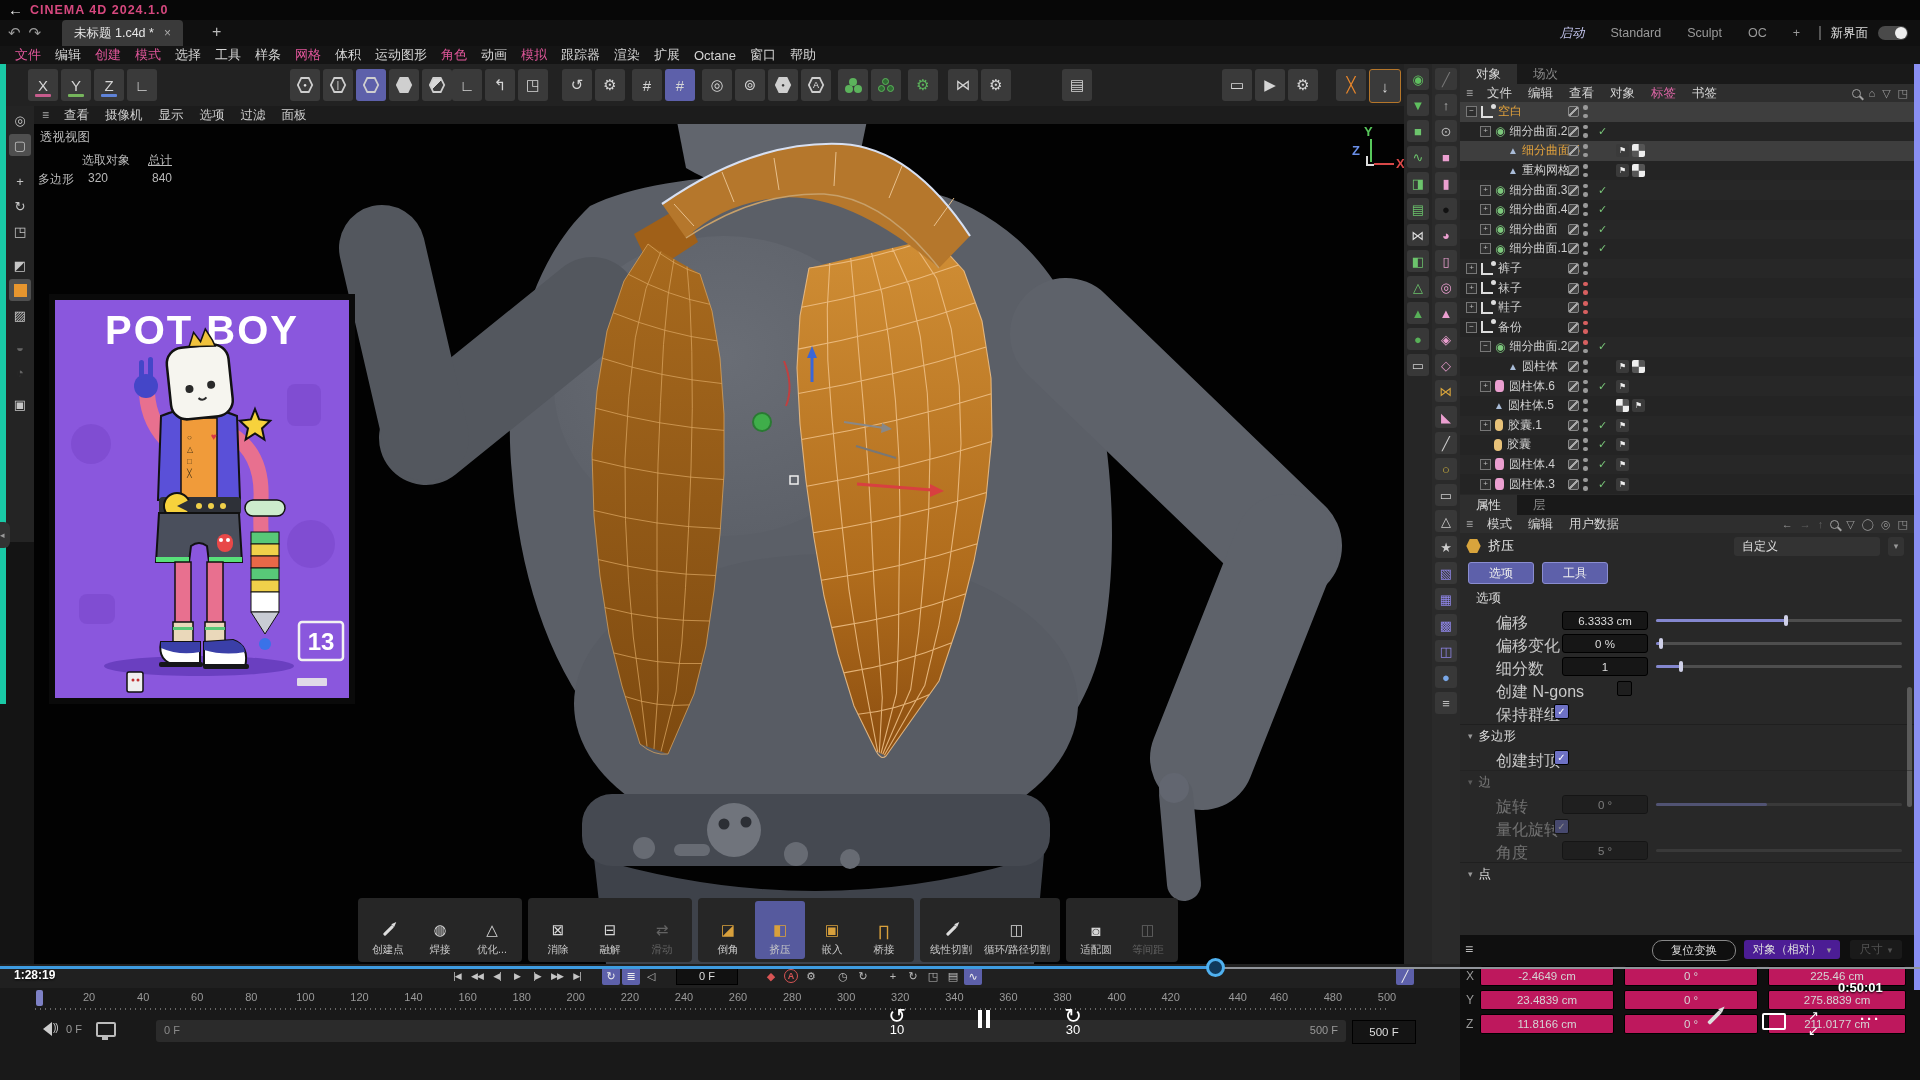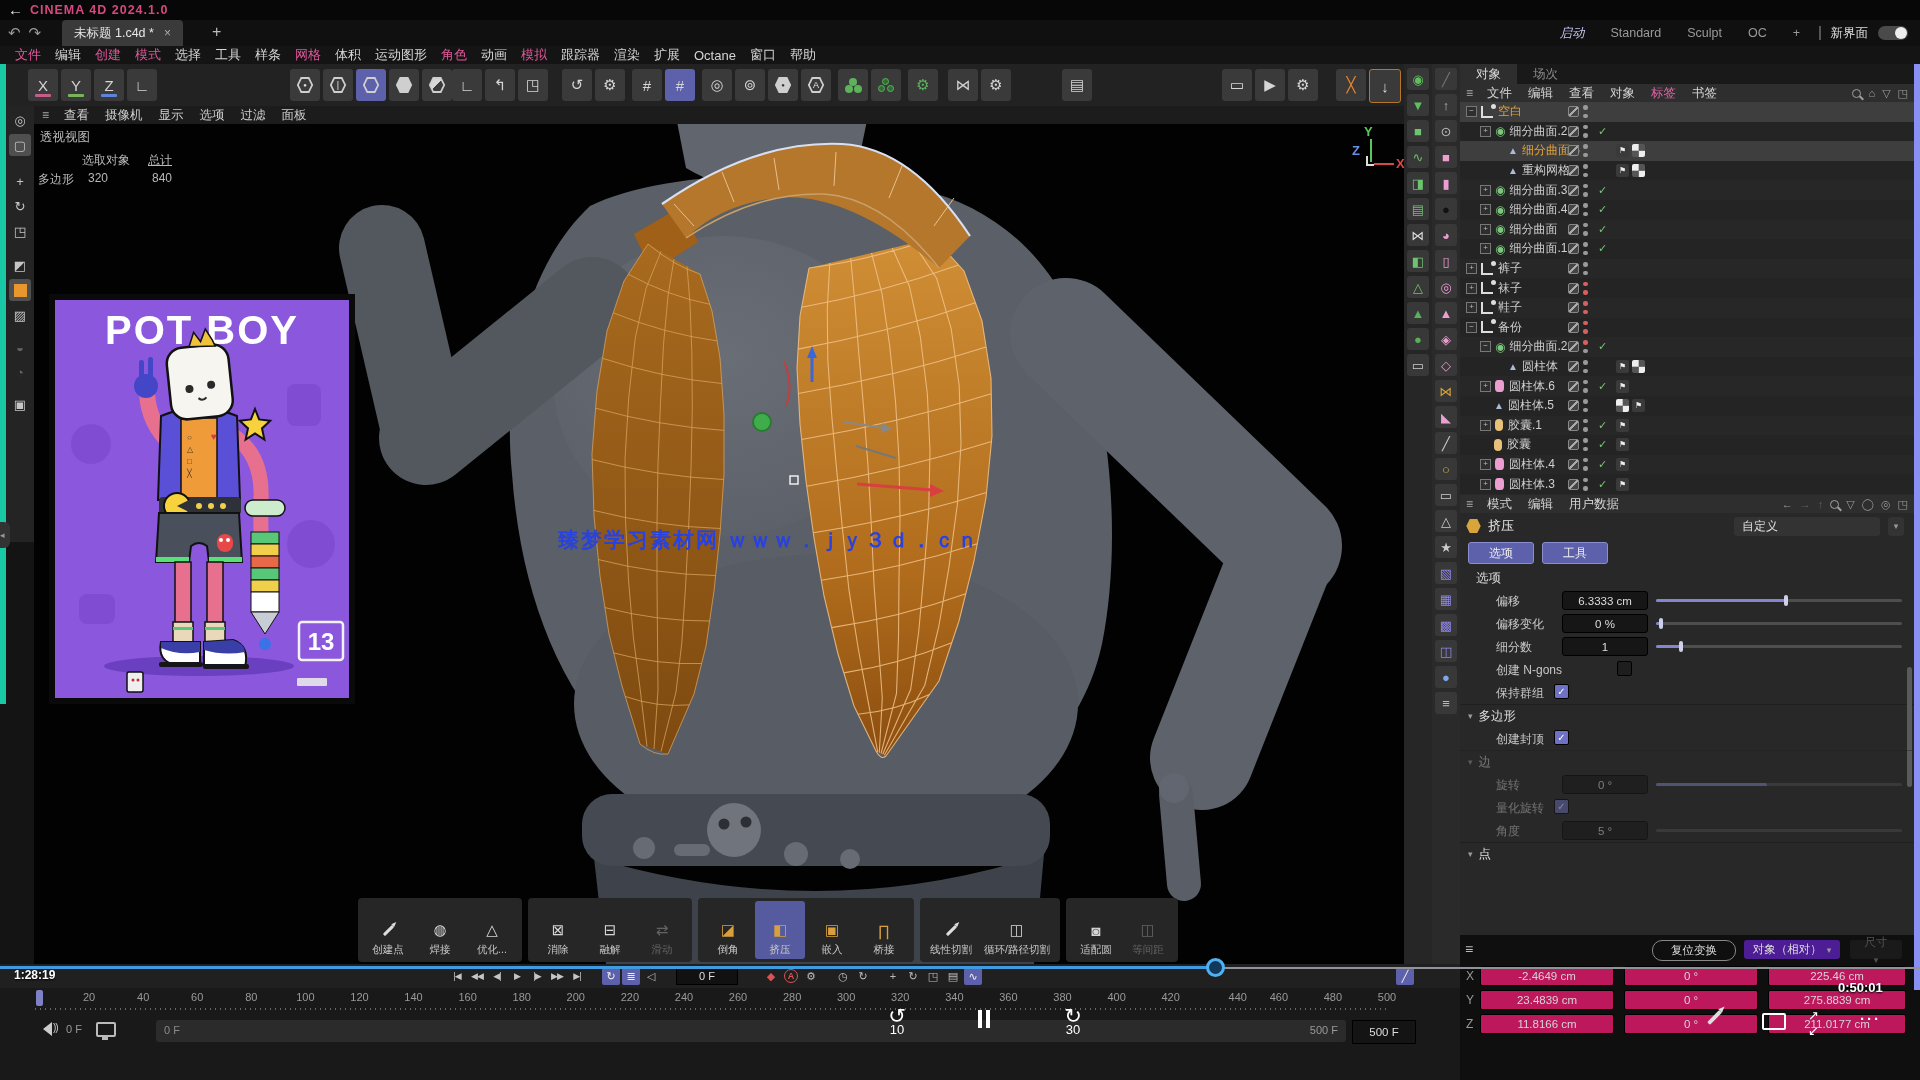--- a/index.html
+++ b/index.html
@@ -121,36 +121,36 @@
   #am-oname{color:#e8e8e8;font-size:13px;}
   #am-preset{position:absolute;right:34px;width:130px;height:19px;background:#333;border-radius:3px;display:flex;align-items:center;justify-content:space-between;padding:0 8px;color:#ddd;font-size:12px;}
   #am-preset-caret{position:absolute;right:10px;width:16px;height:19px;background:#333;border-radius:3px;color:#999;text-align:center;line-height:19px;font-size:9px;}
   #am-modes{height:28px;display:flex;align-items:center;gap:8px;padding-left:8px;background:#282828;}
   .ambtn{width:64px;height:20px;background:#5d60aa;border:1px solid #8a8dd0;border-radius:3px;color:#eee;font-size:12px;display:flex;align-items:center;justify-content:center;}
   #am-body{position:relative;background:#282828;height:345px;}
   .sec-h{height:22px;display:flex;align-items:center;padding-left:8px;gap:6px;color:#ddd;font-size:12.5px;border-top:1px solid #1f1f1f;}
   .sec-h .ar{color:#999;font-size:9px;}
   .sec-h.plain{border-top:none;padding-left:16px;}
   .arow{height:23px;position:relative;}
-  .arow .lb{position:absolute;left:36px;top:4px;font-size:12px;color:#c8c8c8;white-space:nowrap;}
+  .arow .lb{position:absolute;left:36px;top:4px;font-size:16px;color:#c8c8c8;white-space:nowrap;}
   .vbox{position:absolute;left:102px;top:2px;width:84px;height:17px;background:#161616;border:1px solid #000;border-radius:3px;
         color:#ddd;font-size:11.5px;display:flex;align-items:center;justify-content:center;}
   .sl{position:absolute;left:196px;top:10px;width:246px;height:3px;background:#4e4e4e;border-radius:2px;}
   .sl .fill{position:absolute;left:0;top:0;height:3px;background:#8487cf;border-radius:2px;}
   .sl .knob{position:absolute;top:-4px;width:4px;height:11px;background:#cfd0e8;border-radius:2px;}
   .cb{position:absolute;top:3px;width:13px;height:13px;background:#1e1e1e;border:1px solid #000;border-radius:2px;color:#fff;font-size:10px;text-align:center;line-height:13px;}
   .cb.on{background:#6e71c4;}
   .secdis{opacity:.45;}
   #am-scroll{position:absolute;right:2px;top:100px;width:5px;height:120px;background:#5a5a5a;border-radius:3px;}
   
   #coords{position:absolute;left:1460px;top:935px;width:460px;height:145px;background:#0f0f0f;}
   #coords .burger{position:absolute;left:5px;top:6px;color:#bbb;font-size:14px;}
   #co-reset{position:absolute;left:192px;top:5px;width:82px;height:19px;border:1px solid #888;border-radius:10px;color:#ddd;font-size:11.5px;display:flex;align-items:center;justify-content:center;}
   #co-mode{position:absolute;left:284px;top:5px;width:96px;height:19px;background:#4c1d95;border-radius:3px;color:#ddd;font-size:11.5px;display:flex;align-items:center;justify-content:center;gap:5px;}
-  #co-size{position:absolute;left:390px;top:5px;width:52px;height:19px;background:#242424;border-radius:3px;color:#888;font-size:11.5px;display:flex;align-items:center;justify-content:center;gap:5px;opacity:.55;flex-direction:column;}
+  #co-size{position:absolute;left:390px;top:5px;width:52px;height:19px;background:#242424;border-radius:3px;color:#888;font-size:11.5px;display:flex;align-items:center;justify-content:center;gap:5px;opacity:.55;}
   .corow{position:absolute;left:0;height:20px;width:460px;}
   .corow .ax{position:absolute;left:6px;top:3px;color:#999;font-size:12px;}
   .cobox{position:absolute;top:0;height:18px;background:#be185d;border:1px solid #000;border-radius:2px;color:#d5d5d5;font-size:11.5px;display:flex;align-items:center;justify-content:center;}
   #edge-strip{position:absolute;left:1914px;top:64px;width:6px;height:926px;background:#8a8ff2;}
   
   #model-tools{position:absolute;left:358px;top:898px;height:64px;display:flex;gap:6px;z-index:8;}
   .mtg{background:#262626;border-radius:4px;padding:3px 5px;display:flex;gap:2px;}
   .mtb{display:flex;flex-direction:column;align-items:center;justify-content:flex-end;gap:3px;padding:2px 5px;border-radius:3px;min-width:40px;}
   .mtb .mic{height:20px;display:flex;align-items:center;justify-content:center;font-size:15px;color:#d5d5d5;}
   .mtb .mic.gold{color:#d8a03c;}
@@ -584,21 +584,20 @@
         <span class="vmi">面板</span>
       </div>
     <div id="vp-label">透视视图</div>
     <div id="vp-stats">
       <span style="left:46px;top:0;">选取对象</span>
       <span style="left:112px;top:0;text-decoration:underline;">总计</span>
       <span style="left:2px;top:19px;">多边形</span>
       <span style="left:52px;top:19px;">320</span>
       <span style="left:116px;top:19px;">840</span>
     </div>
-    <div id="watermark">臻梦学习素材网 ｗｗｗ．ｊｙ３ｄ．ｃｎ</div>
     <div id="gizmo">
       <span class="gy">Y</span>
       <span class="gz">Z</span>
       <span class="gx">X</span>
       <span class="vl"></span>
         <span class="hl"></span>
         <span class="cl"></span>
     </div>
   </div>
 
@@ -900,20 +899,24 @@
           <span class="vis"></span>
           <span class="dots">
             <i style="background: rgb(154, 154, 154);"></i>
             <i style="background: rgb(154, 154, 154);"></i>
           </span>
           <span class="chk">✓</span>
           <span class="tags">
             <span class="tag flag">⚑</span>
           </span>
         </div>
+      </div>
+    <div class="ptabs" id="am-tabs">
+        <span class="ptab on">属性</span>
+        <span class="ptab">层</span>
       </div>
     <div class="pmenu" id="am-menu">
       <span class="burger">≡</span>
     <span class="pmi">模式</span>
         <span class="pmi">编辑</span>
         <span class="pmi">用户数据</span>
         <span class="hicons">
           <span>←</span>
           <span style="opacity: 0.45;">→</span>
           <span style="opacity: 0.45;">↑</span>

